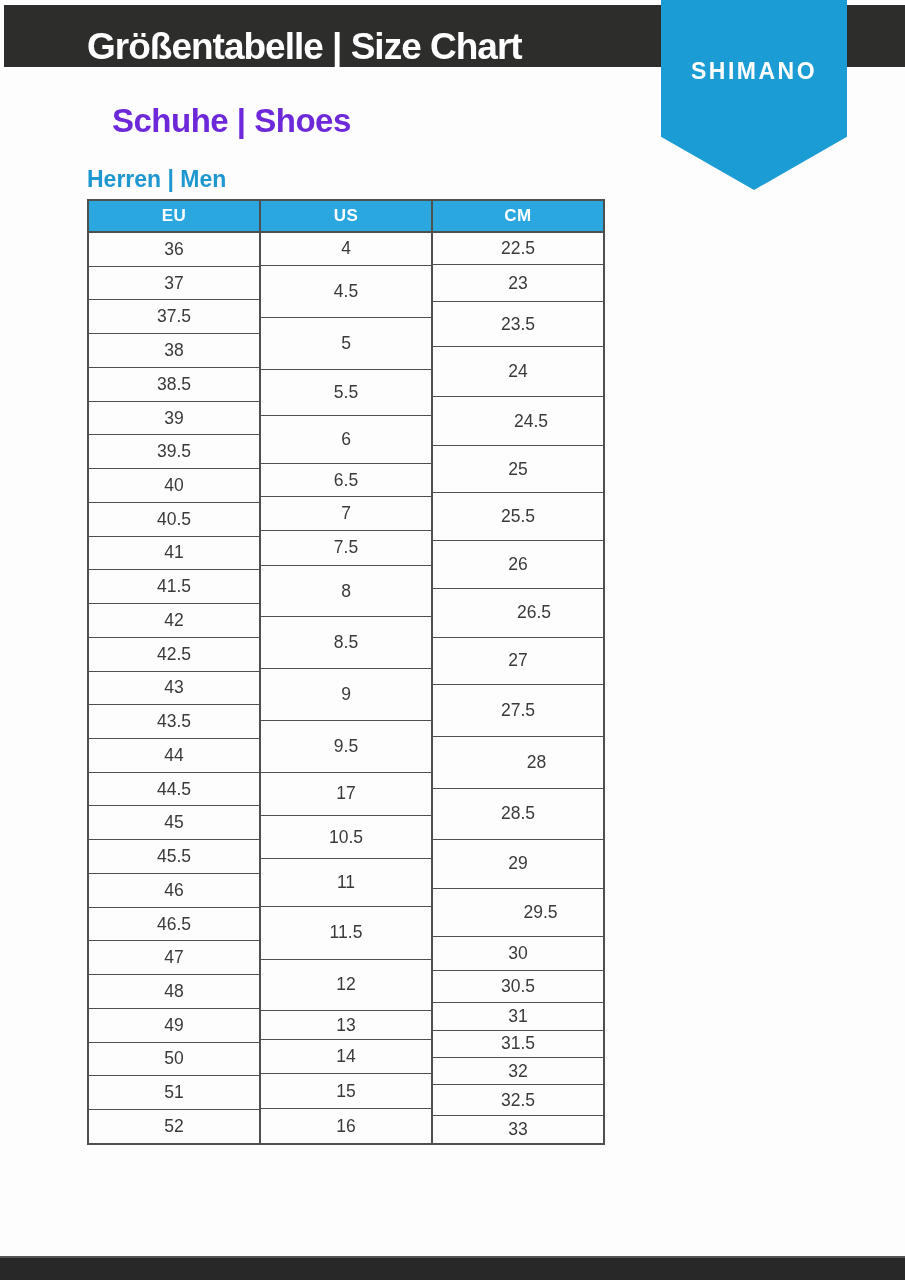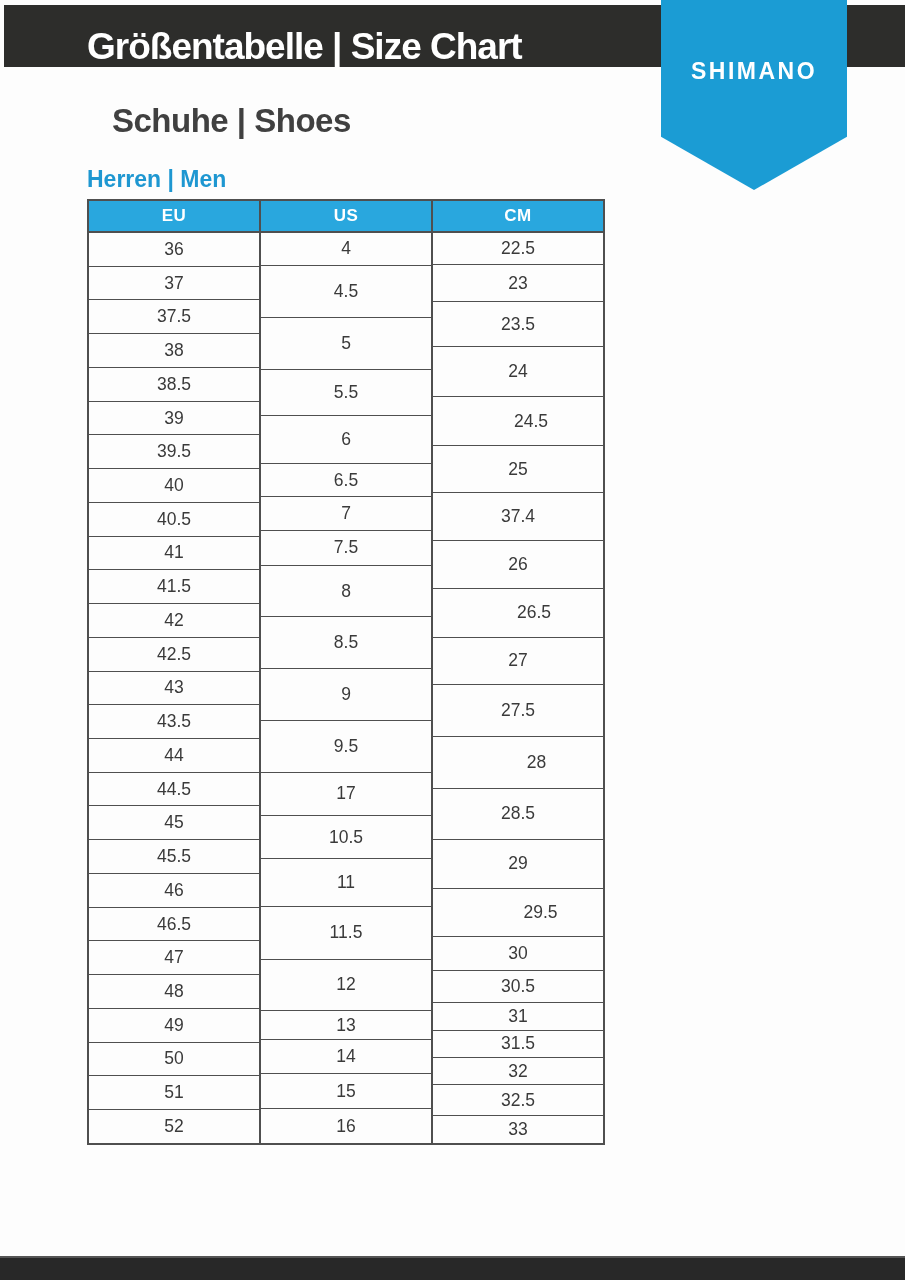--- a/index.html
+++ b/index.html
@@ -25,21 +25,21 @@
     left: 83px; bottom: -1px;
     color: #ffffff;
     font-size: 37px;
     font-weight: bold;
     letter-spacing: -1px;
     white-space: nowrap;
   }
   .page-subtitle {
     position: absolute;
     left: 112px; top: 102px;
-    color: #404040;
+    color: #6d28d9;
     font-size: 33px;
     font-weight: bold;
     letter-spacing: -0.5px;
     white-space: nowrap;
   }
 
   
   .ribbon {
     position: absolute;
     left: 661px; top: 0;
@@ -197,21 +197,21 @@
       </div>
       <div class="col">
         <div class="th">CM</div>
         <div class="cells">
           <div class="cell" style="flex-grow: 35;">22.5</div>
           <div class="cell" style="flex-grow: 39.7;">23</div>
           <div class="cell" style="flex-grow: 48.7;">23.5</div>
           <div class="cell" style="flex-grow: 55;">24</div>
           <div class="cell" style="flex-grow: 53.3; padding-left: 26px;">24.5</div>
           <div class="cell" style="flex-grow: 51;">25</div>
-          <div class="cell" style="flex-grow: 52.3;">37.4</div>
+          <div class="cell" style="flex-grow: 52.3;">25.5</div>
           <div class="cell" style="flex-grow: 51.7;">26</div>
           <div class="cell" style="flex-grow: 53.3; padding-left: 32px;">26.5</div>
           <div class="cell" style="flex-grow: 51.7;">27</div>
           <div class="cell" style="flex-grow: 56;">27.5</div>
           <div class="cell" style="flex-grow: 56.7; padding-left: 37px;">28</div>
           <div class="cell" style="flex-grow: 55.6;">28.5</div>
           <div class="cell" style="flex-grow: 53.4;">29</div>
           <div class="cell" style="flex-grow: 52.6; padding-left: 45px;">29.5</div>
           <div class="cell" style="flex-grow: 36.7;">30</div>
           <div class="cell" style="flex-grow: 34.7;">30.5</div>

